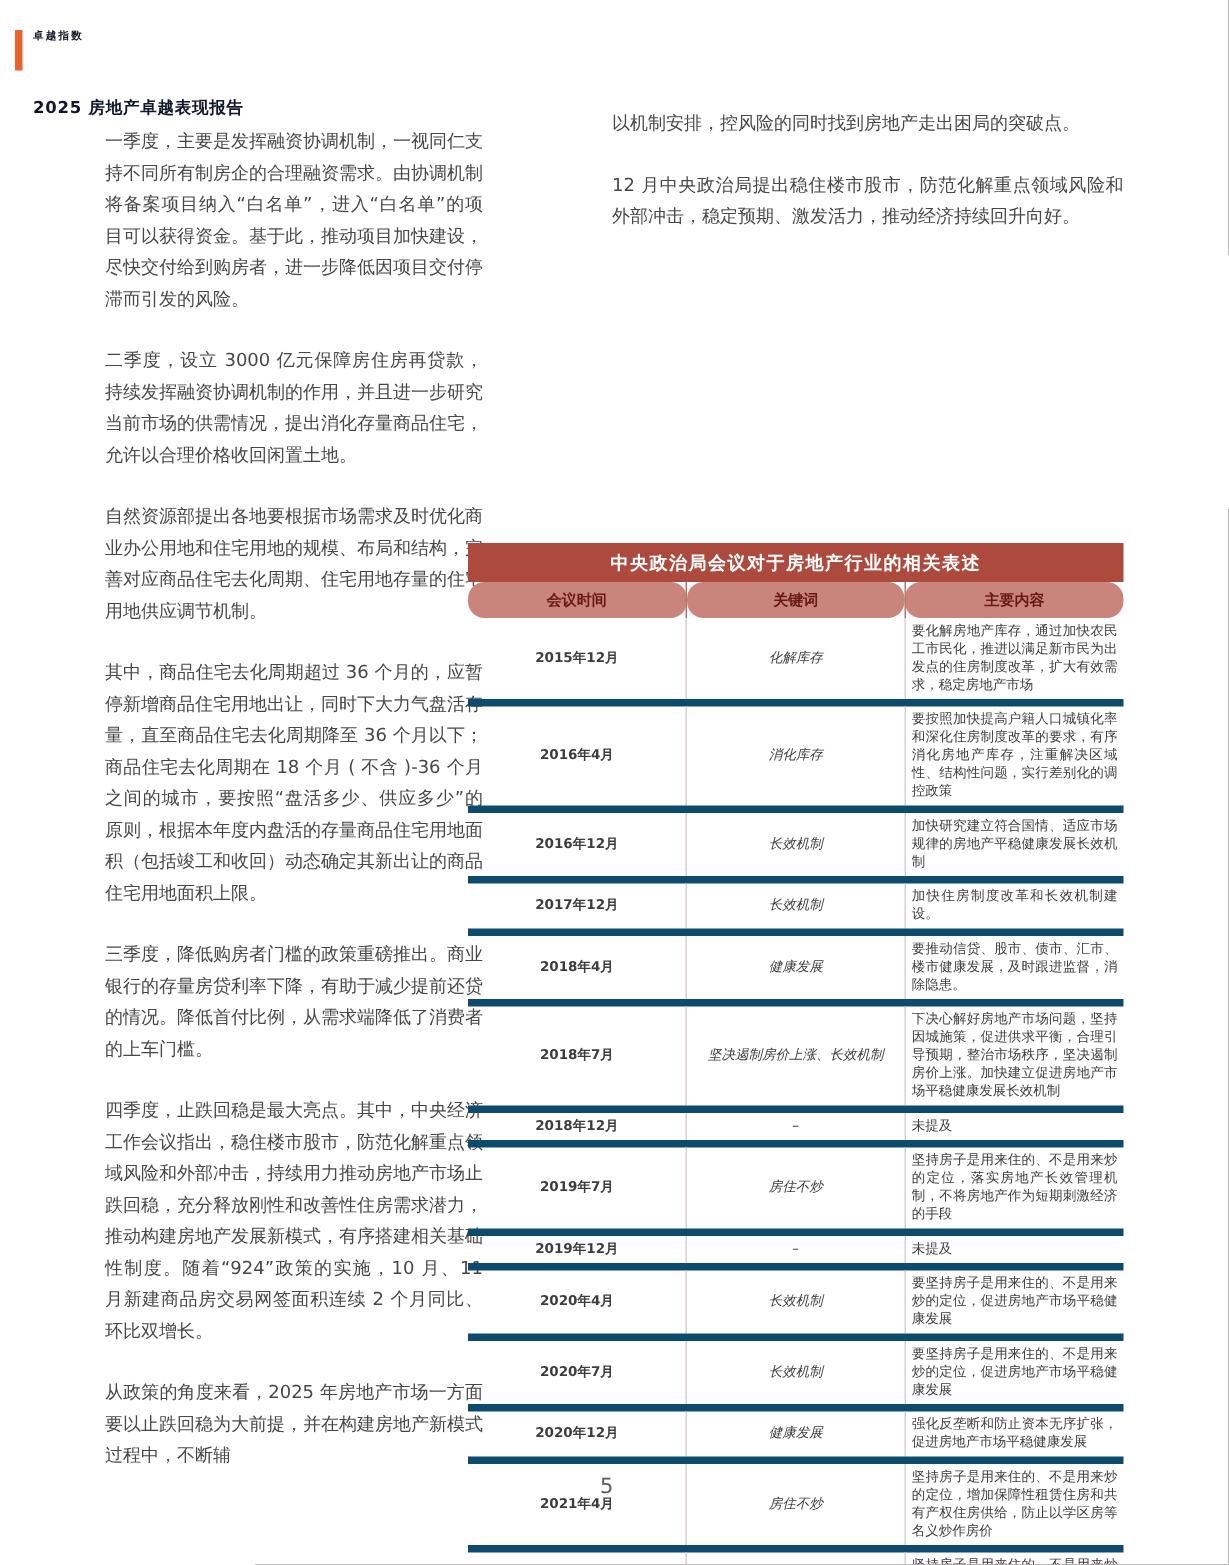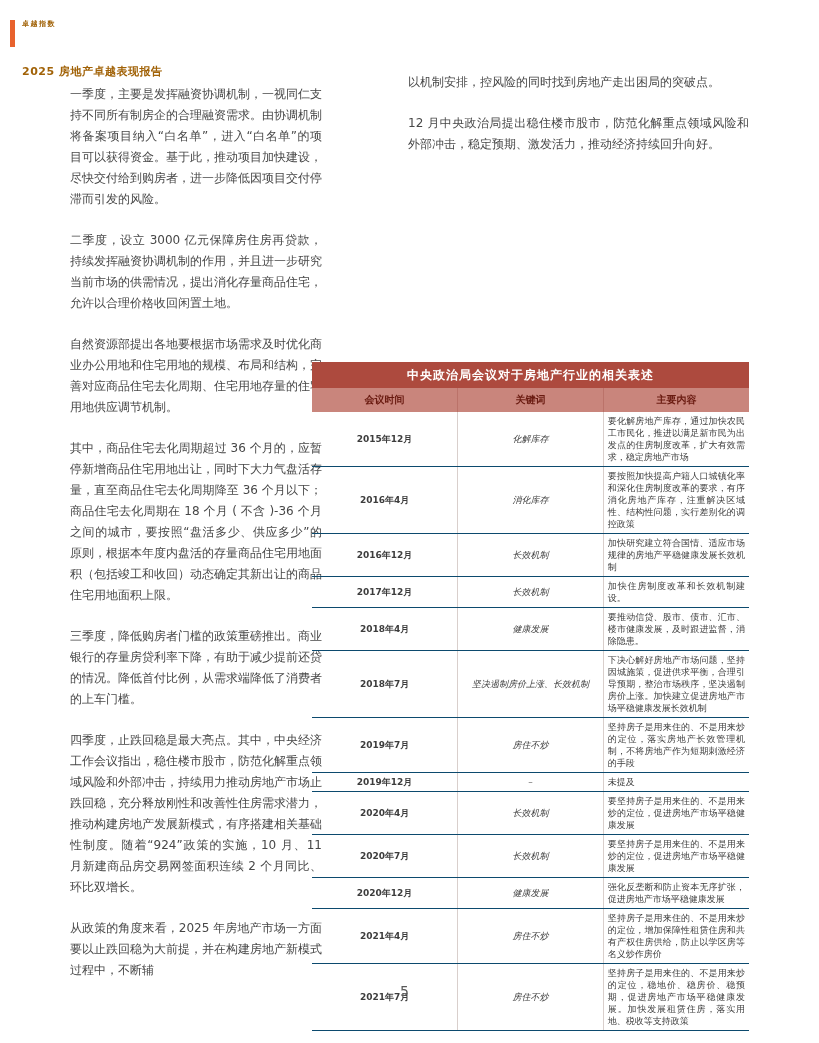--- a/index.html
+++ b/index.html
@@ -6,21 +6,21 @@
   .page {
     position:relative;
     width:819px; height:1043px;
     background:#ffffff;
     overflow:hidden;
     font-family:"DejaVu Sans","Liberation Sans",sans-serif;
   }
   
   .brand { position:absolute; left:10px; top:20px; display:flex; }
   .brand-bar { width:5px; height:27px; background:#e8622d; margin-right:7px; }
-  .brand-text { color:#a16207; }
+  .brand-text { color:#0f172a; }
   .brand-line1 { font-size:7px; font-weight:bold; letter-spacing:1.5px; line-height:9px; }
   .brand-line2 { font-size:11px; font-weight:bold; line-height:14px; letter-spacing:0.5px;margin-top:36px; }
 
   
   .col { position:absolute; color:#474747; font-size:12px; line-height:21px; text-align:justify; }
   .col-left  { left:70px;  top:72px; width:252px;margin-top:12px; }
   .col-right { left:408px; top:72px; width:341px; }
   .col p { margin:0 0 20px 0; }
   .col p:last-child { margin-bottom:0; }
 
@@ -31,26 +31,27 @@
     font-size:12px; font-weight:bold;
     text-align:center; line-height:26px; height:26px;
     letter-spacing:1px;
   }
   table.policy { width:100%; border-collapse:collapse; table-layout:fixed; }
   table.policy th {
     background:#c9857c; color:#691a10;
     font-size:10px; font-weight:bold;
     padding:5px 3px; text-align:center;
     border-right:1px solid #bb7269;
+    border-radius:11px;
   }
   table.policy th:last-child { border-right:none; }
   table.policy td {
     font-size:9px; line-height:12px; color:#3d3d3d;
     padding:3px 4px;
-    border-bottom:1px solid #0c4a6e;
+    border-bottom:5px solid #0c4a6e;
     border-right:1px solid #d9cfcc;
     vertical-align:middle;
   }
   table.policy td:last-child { border-right:none; }
   td.c-date    { width:88px;  text-align:center; white-space:nowrap;font-weight:bold; }
   td.c-keyword { width:104px; text-align:center;font-style:italic; }
   td.c-content { text-align:justify; }
 
   .page-number { position:absolute; left:400px; top:983px; font-size:14px; color:#595959; }
 </style>
@@ -117,20 +118,25 @@
             <td class="c-date">2018年4月</td>
             <td class="c-keyword">健康发展</td>
             <td class="c-content">要推动信贷、股市、债市、汇市、楼市健康发展，及时跟进监督，消除隐患。</td>
           </tr>
           <tr>
             <td class="c-date">2018年7月</td>
             <td class="c-keyword">坚决遏制房价上涨、长效机制</td>
             <td class="c-content">下决心解好房地产市场问题，坚持因城施策，促进供求平衡，合理引导预期，整治市场秩序，坚决遏制房价上涨。加快建立促进房地产市场平稳健康发展长效机制</td>
           </tr>
           <tr>
+            <td class="c-date">2018年12月</td>
+            <td class="c-keyword">–</td>
+            <td class="c-content">未提及</td>
+          </tr>
+          <tr>
             <td class="c-date">2019年7月</td>
             <td class="c-keyword">房住不炒</td>
             <td class="c-content">坚持房子是用来住的、不是用来炒的定位，落实房地产长效管理机制，不将房地产作为短期刺激经济的手段</td>
           </tr>
           <tr>
             <td class="c-date">2019年12月</td>
             <td class="c-keyword">–</td>
             <td class="c-content">未提及</td>
           </tr>
           <tr>

